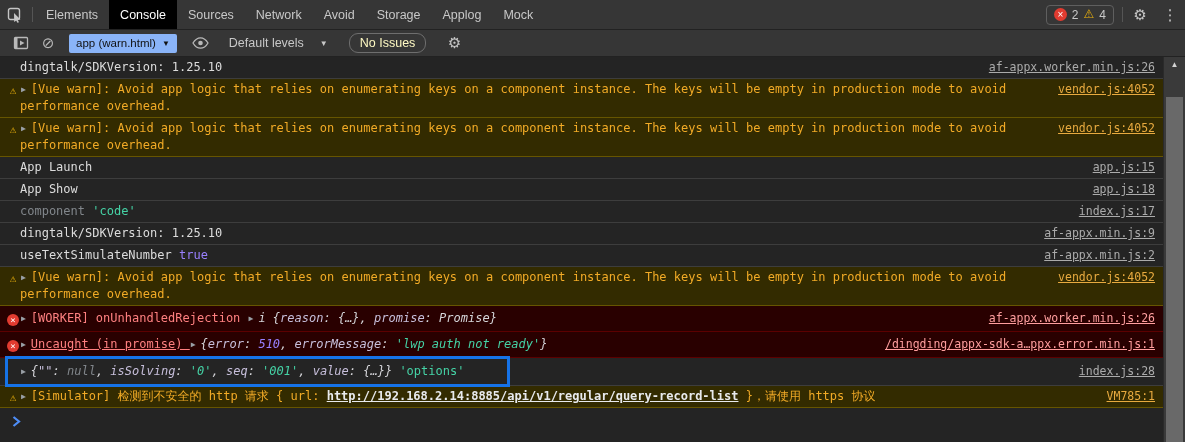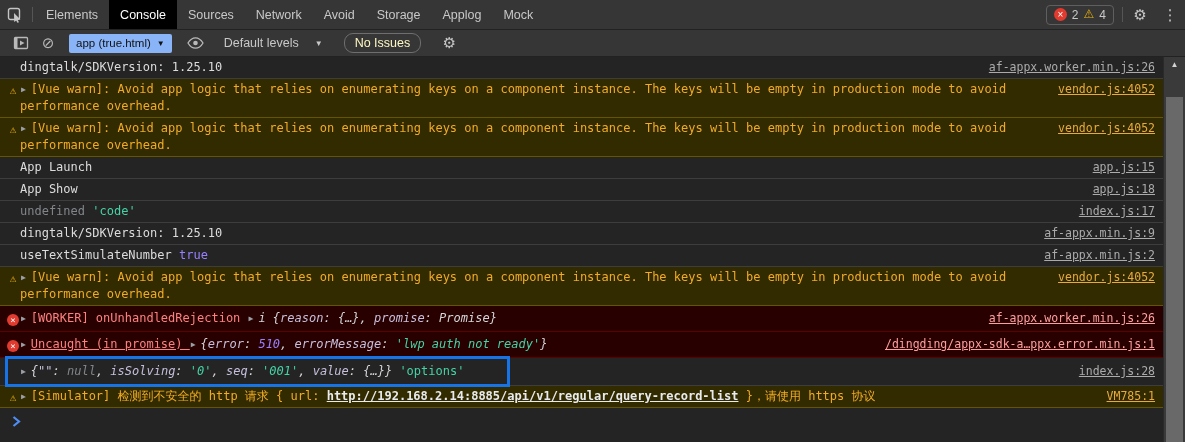--- a/index.html
+++ b/index.html
@@ -121,21 +121,21 @@
     <div class="icon-btn">
       <svg width="16" height="16" viewBox="0 0 16 16">
           <rect x="1.5" y="2.5" width="13" height="11" rx="1" fill="none" stroke="#b9b9b9" stroke-width="1.3"></rect>
           <rect x="1.5" y="2.5" width="3" height="11" fill="#b9b9b9"></rect>
           <path d="M7 5.5 L11.5 8 L7 10.5 Z" fill="#b9b9b9"></path>
         </svg>
     </div>
     <div class="tool-glyph">⊘</div>
     <div class="vsep"></div>
     <div class="context-select">
-      <span>app (true.html)</span>
+      <span>app (warn.html)</span>
       <span class="caret">▼</span>
     </div>
     <div class="vsep"></div>
     <div class="icon-btn">
       <svg width="17" height="12" viewBox="0 0 17 12">
           <path d="M1 6 C3.5 1.8 6 0.8 8.5 0.8 C11 0.8 13.5 1.8 16 6 C13.5 10.2 11 11.2 8.5 11.2 C6 11.2 3.5 10.2 1 6 Z" fill="none" stroke="#b9b9b9" stroke-width="1.3"></path>
           <circle cx="8.5" cy="6" r="2.3" fill="#b9b9b9"></circle>
         </svg>
     </div>
     <div class="vsep"></div>
@@ -167,21 +167,21 @@
         </div>
         <div class="row log">
           <div class="msg"><span class="p-plain">App Launch</span></div>
           <a class="src log">app.js:15</a>
         </div>
         <div class="row log">
           <div class="msg"><span class="p-plain">App Show</span></div>
           <a class="src log">app.js:18</a>
         </div>
         <div class="row log">
-          <div class="msg"><span class="p-gray">undefined</span><span class="p-plain"> </span><span class="p-str">'code'</span></div>
+          <div class="msg"><span class="p-gray">component</span><span class="p-plain"> </span><span class="p-str">'code'</span></div>
           <a class="src log">index.js:17</a>
         </div>
         <div class="row log">
           <div class="msg"><span class="p-plain">dingtalk/SDKVersion: 1.25.10</span></div>
           <a class="src log">af-appx.min.js:9</a>
         </div>
         <div class="row log">
           <div class="msg"><span class="p-plain">useTextSimulateNumber </span><span class="p-violet">true</span></div>
           <a class="src log">af-appx.min.js:2</a>
         </div>

